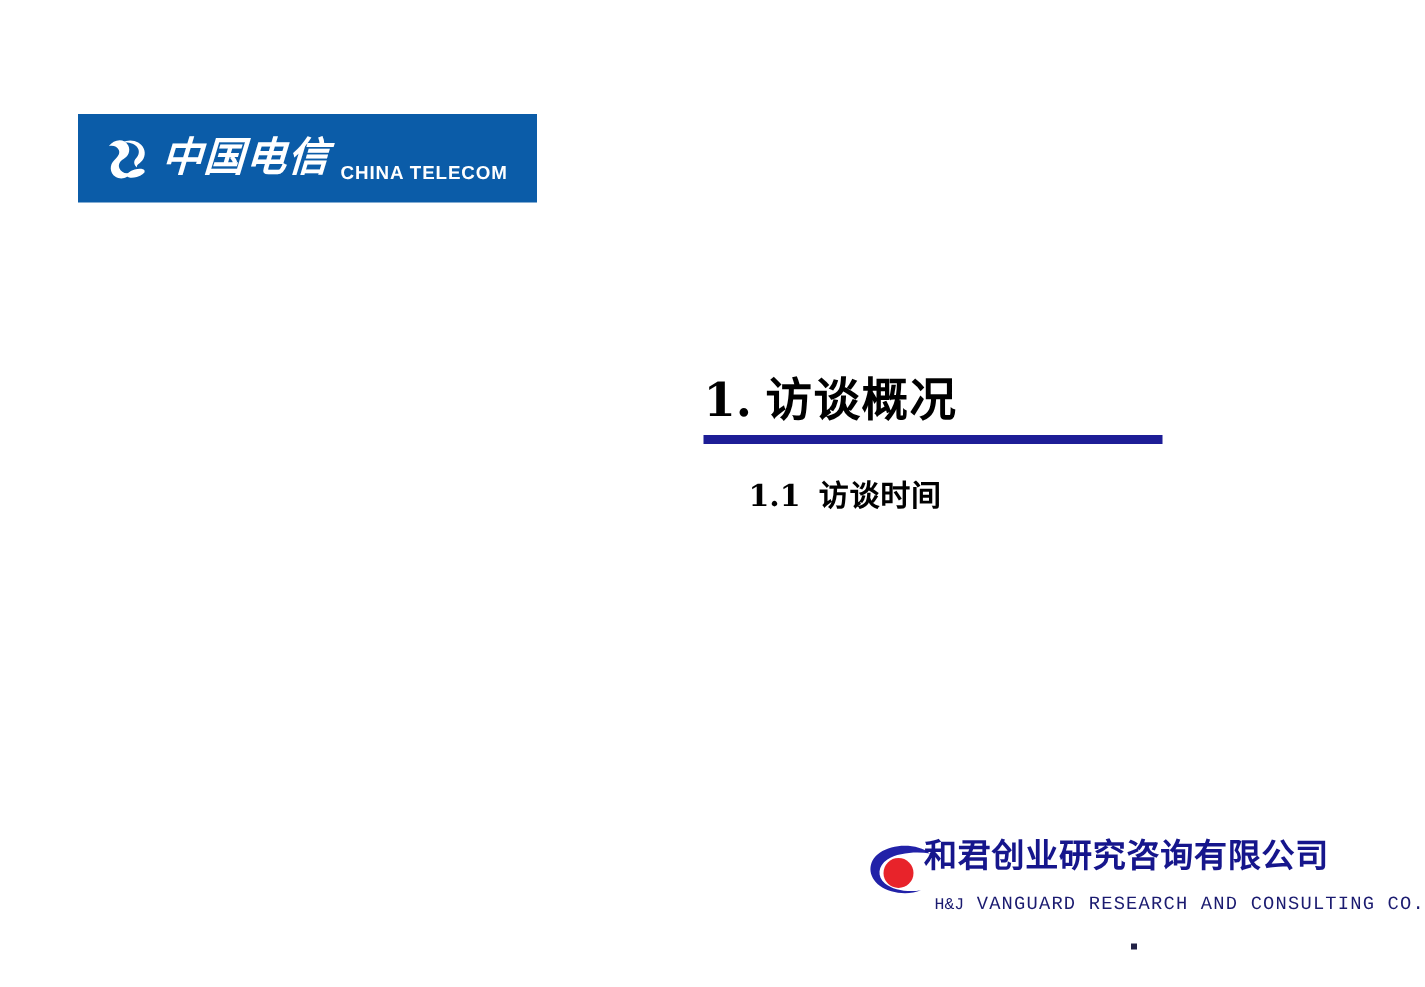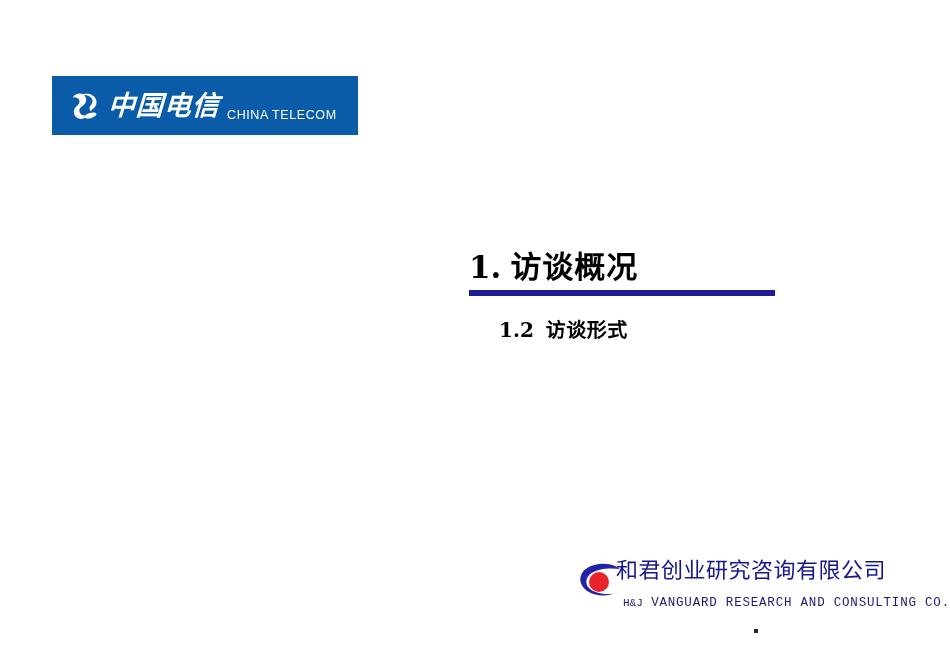--- a/index.html
+++ b/index.html
@@ -50,21 +50,21 @@
     letter-spacing: 1px;
     font-style: italic;
     line-height: 1;
     white-space: nowrap;
     transform: skewX(-3deg);
   }
   .ct-en {
     color: #ffffff;
     font-family: "Liberation Sans", "DejaVu Sans", sans-serif;
     font-size: 12.5px;
-    font-weight: normal;
+    font-weight: bold;
     letter-spacing: 0.6px;
     white-space: nowrap;
     margin-left: 7px;
     padding-bottom: 1px;
     align-self: flex-end;
     margin-bottom: 12px;
     margin-top: 16px;
   }
 
   
@@ -127,21 +127,21 @@
     width: 56px;
     height: 46px;
   }
   .hj-mark svg { display: block; }
   .hj-cn {
     position: absolute;
     left: 40px;
     top: 0px;
     font-family: "DejaVu Serif", "Liberation Serif", serif;
     font-size: 22px;
-    font-weight: normal;
+    font-weight: bold;
     color: #16168c;
     white-space: nowrap;
     letter-spacing: 0.5px;
     line-height: 1.2;
   }
   .hj-en {
     position: absolute;
     left: 22px;
     top: 39px;
     font-family: "Liberation Mono", "DejaVu Sans Mono", monospace;
@@ -192,21 +192,21 @@
   <div class="agenda">
 
     <div class="agenda-title">
       <span class="num">1.</span><span>访谈概况</span>
     </div>
 
     <div class="agenda-rule"></div>
 
     <ul class="agenda-items">
       <li>
-        <span class="num">1.2</span><span>访谈形式</span>
+        <span class="num">1.1</span><span>访谈时间</span>
       </li>
     </ul>
 
   </div>
 
   <div class="hj-logo">
     <span class="hj-mark">
       <svg width="56" height="46" viewBox="0 0 56 46" aria-hidden="true">
         <path d="M44 9 C36 2.5, 20 2.0, 10.5 8.5 C2.0 14.3, 2.5 24.5, 10.5 30.5
                  C17.5 35.7, 29.5 37.0, 38.0 33.5 C30.0 35.0, 19.5 33.6, 14.0 29.0

